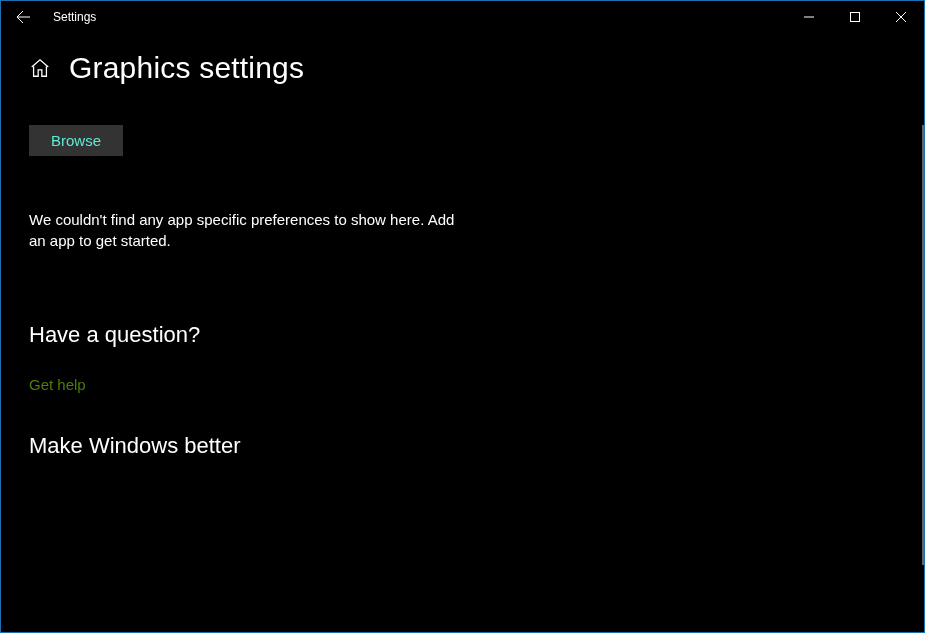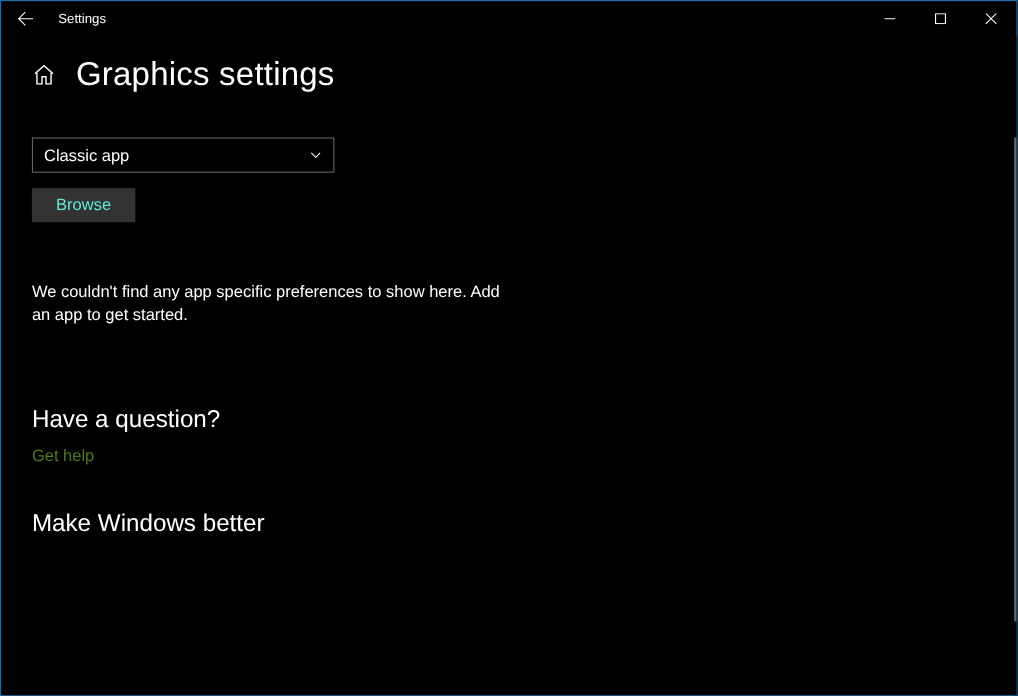--- a/index.html
+++ b/index.html
@@ -196,32 +196,26 @@
       <svg class="home-icon" viewBox="0 0 24 24" fill="none" stroke="#fff" stroke-width="1.4">
         <path d="M3 11 L12 3 L21 11"></path>
         <path d="M5 10 V21 H10 V14 H14 V21 H19 V10"></path>
       </svg>
       <h1 class="page-title">Graphics settings</h1>
     </div>
 
 
 
 
-    <div class="combo">
-      <span>Classic app</span>
-      <svg width="12" height="12" viewBox="0 0 12 12" fill="none" stroke="#fff" stroke-width="1">
-        <path d="M2 4 L6 8 L10 4"></path>
-      </svg>
-    </div>
 
     <button class="browse-btn">Browse</button>
 
     <p class="empty-msg">We couldn't find any app specific preferences to show here. Add an app to get started.</p>
 
-    <h2 class="section-heading" style="margin-bottom:12px">Have a question?</h2>
+    <h2 class="section-heading" style="margin-bottom:28px">Have a question?</h2>
     <a class="help-link">Get help</a>
 
     <div class="cutoff-wrap">
       <h2 class="cutoff-heading">Make Windows better</h2>
     </div>
 
   </div>
 
   <div class="scrollbar">
     <div class="scrollbar-thumb"></div>

